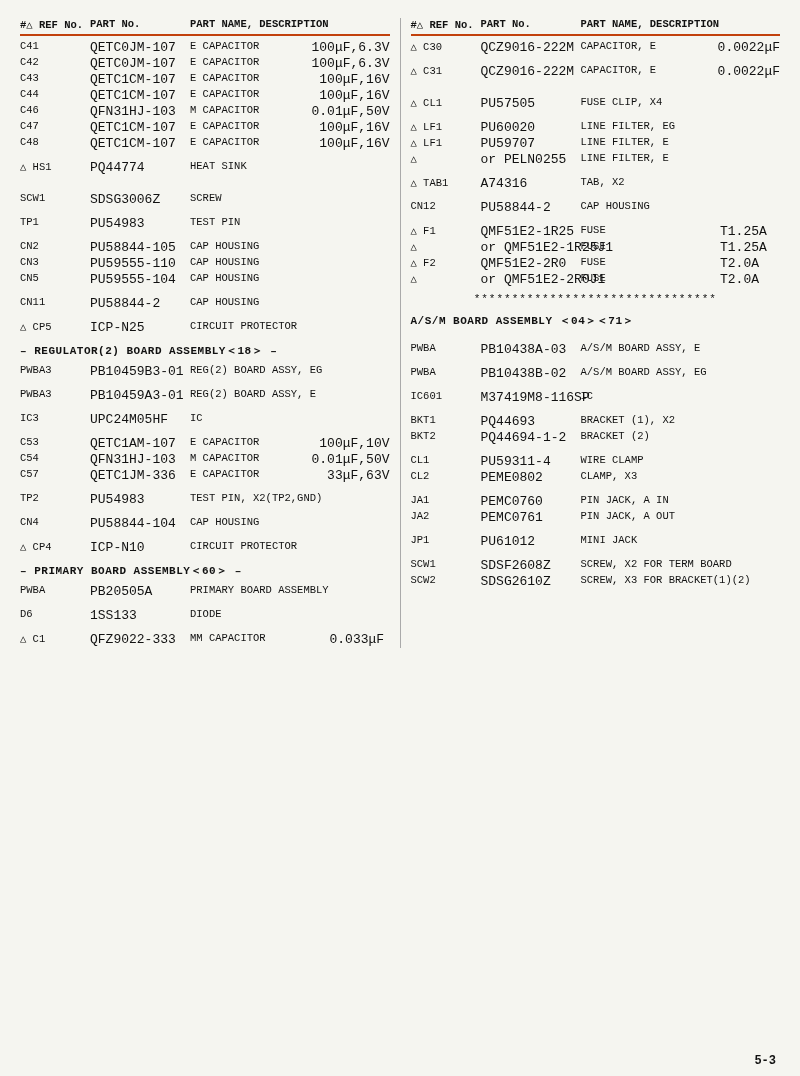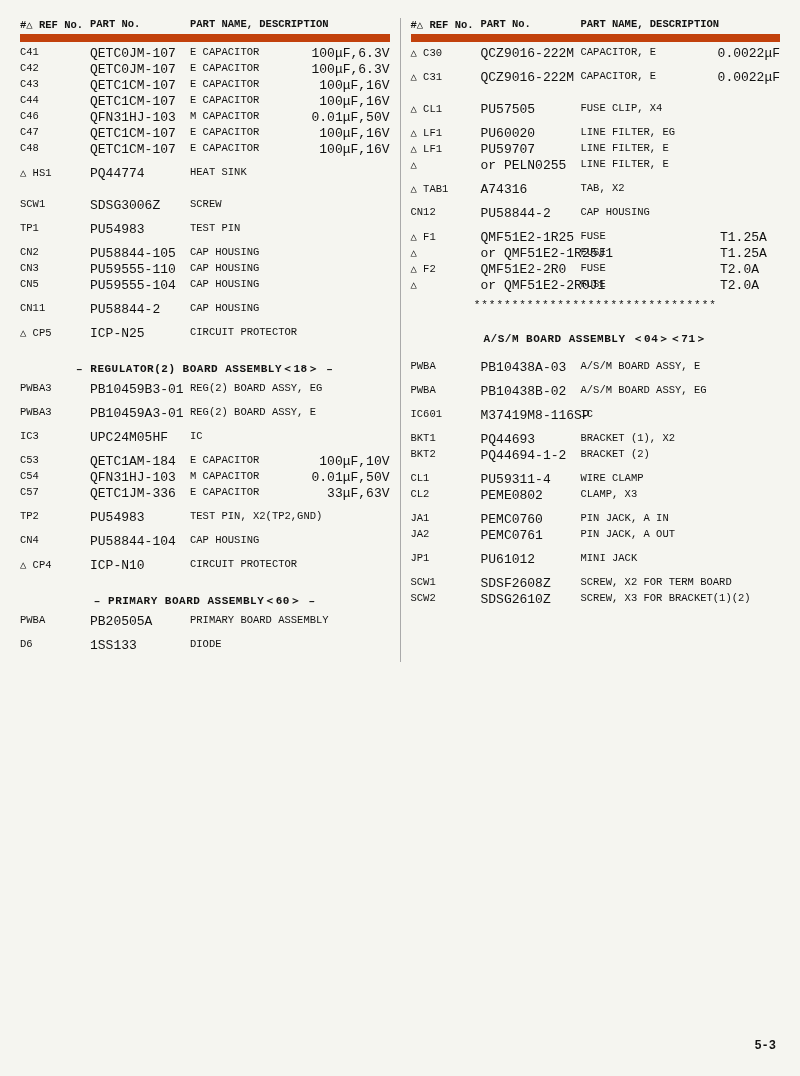--- a/index.html
+++ b/index.html
@@ -22,21 +22,21 @@
       flex: 1;
       padding-right: 10px;
     }
     .col-right {
       flex: 1;
       padding-left: 10px;
       border-left: 1px solid #aaa;
     }
     .header-row {
       display: flex;
-      border-bottom: 8px solid #c2410c;
+      border-bottom: 2px solid #c2410c;
       padding-bottom: 3px;
       margin-bottom: 4px;
       font-weight: bold;
       font-size: 10.5px;
     }
     .h-ref { width: 70px; }
     .h-part { width: 100px; }
     .h-desc { flex: 1; }
     .entry {
       display: flex;
@@ -45,34 +45,33 @@
       margin-bottom: 1px;
     }
     .e-ref { width: 70px; font-size: 10.5px; white-space: nowrap; }
     .e-part { width: 100px; font-size: 13px; white-space: nowrap; }
     .e-desc { flex: 1; font-size: 10.5px; }
     .e-val { font-size: 13px; white-space: nowrap; text-align: left; min-width: 60px; }
     .spacer { height: 8px; }
     .section-title {
       font-weight: bold;
       font-size: 11px;
-      text-align: center;
-      margin: 20px 0 6px 0;
+      margin: 8px 0 6px 0;
       letter-spacing: 0.5px;
     }
     .stars {
       font-size: 11px;
       letter-spacing: 1px;
       margin: 6px 0;
       text-align: center;
       word-break: break-all;
     }
     .page-num {
       position: absolute;
-      bottom: 23px;
+      bottom: 8px;
       right: 24px;
       font-size: 12px;
       font-weight: bold;
     }
   </style>
 </head>
 <body>
 
 <div class="page-wrapper">
 
@@ -186,21 +185,21 @@
         </div>
         <div class="spacer"></div>
         <div class="entry">
           <span class="e-ref">IC3</span>
           <span class="e-part">UPC24M05HF</span>
           <span class="e-desc">IC</span>
         </div>
         <div class="spacer"></div>
         <div class="entry">
           <span class="e-ref">C53</span>
-          <span class="e-part">QETC1AM-184</span>
+          <span class="e-part">QETC1AM-107</span>
           <span class="e-desc">E  CAPACITOR</span>
           <span class="e-val">100μF,10V</span>
         </div>
         <div class="entry">
           <span class="e-ref">C54</span>
           <span class="e-part">QFN31HJ-103</span>
           <span class="e-desc">M  CAPACITOR</span>
           <span class="e-val">0.01μF,50V</span>
         </div>
         <div class="entry">
@@ -233,20 +232,26 @@
           <span class="e-part">PB20505A</span>
           <span class="e-desc">PRIMARY BOARD ASSEMBLY</span>
         </div>
         <div class="spacer"></div>
         <div class="entry">
           <span class="e-ref">D6</span>
           <span class="e-part">1SS133</span>
           <span class="e-desc">DIODE</span>
         </div>
         <div class="spacer"></div>
+        <div class="entry">
+          <span class="e-ref">△ C1</span>
+          <span class="e-part">QFZ9022-333</span>
+          <span class="e-desc">MM  CAPACITOR</span>
+          <span class="e-val">0.033μF</span>
+        </div>
       </div>
   </div>
 
   <div class="col-right">
     <div class="header-row">
       <span class="h-ref">#△ REF No.</span>
       <span class="h-part">PART No.</span>
       <span class="h-desc">PART NAME, DESCRIPTION</span>
     </div>
     <div id="right-entries">

